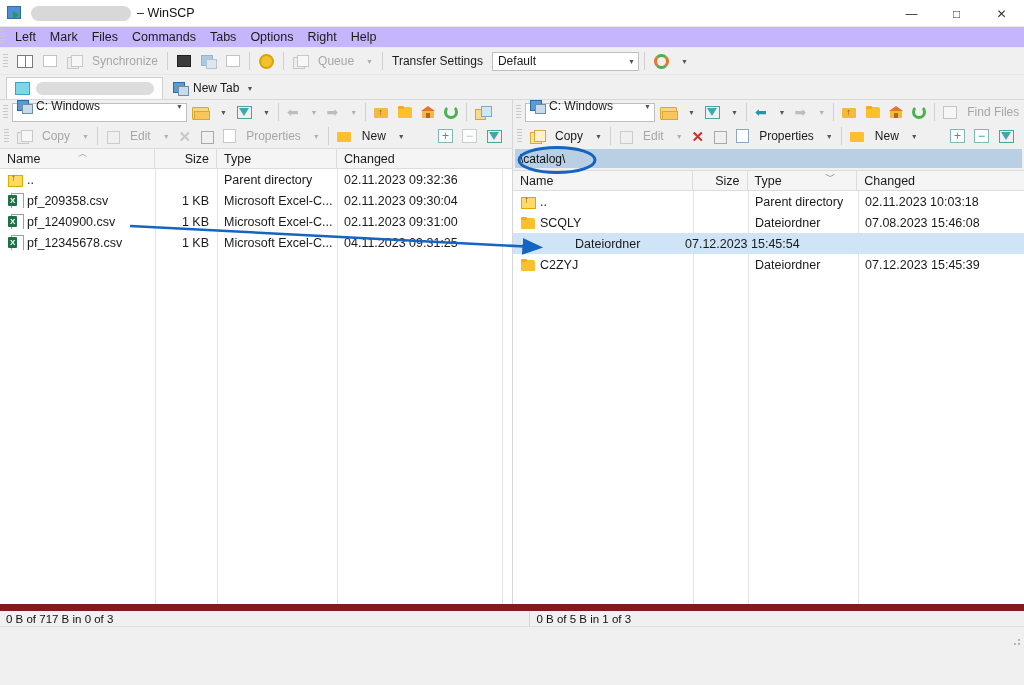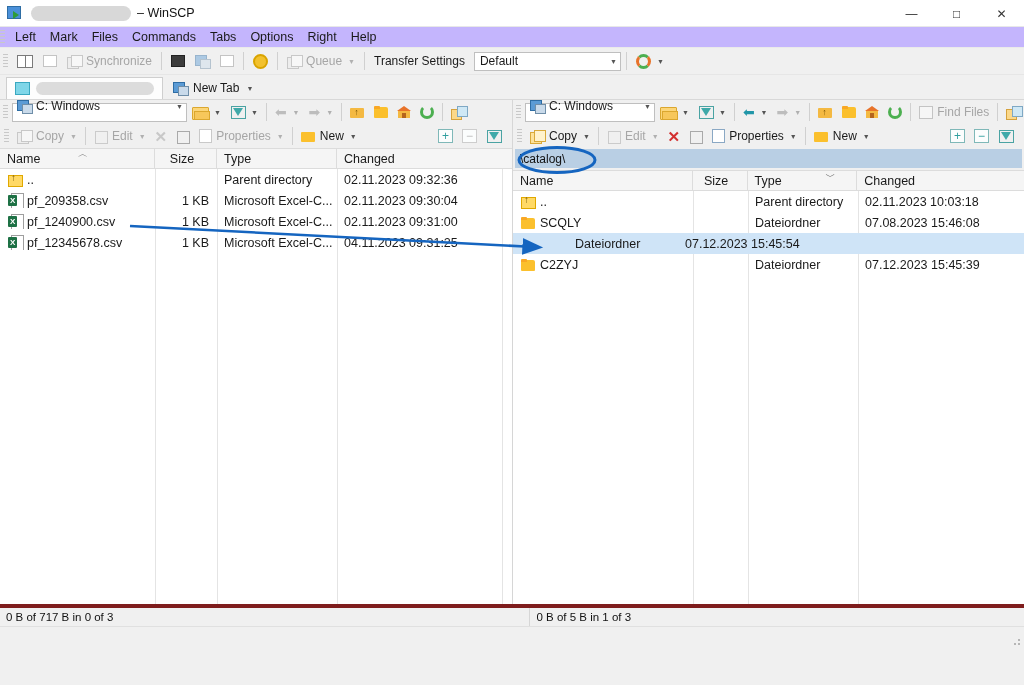--- a/index.html
+++ b/index.html
@@ -34,21 +34,21 @@
   .grip{ width:5px; height:14px; margin-right:3px;
     background:repeating-linear-gradient(to bottom,#c8c8c8 0 1px,transparent 1px 3px);
     flex:none;}
   .menuitem{ padding:2px 7px; font-size:12.5px; color:#1a1a1a; white-space:nowrap;}
 
   
   .toolbar{
     height:27px; background:#f0f0f0; display:flex; align-items:center;
     padding-left:3px; gap:2px; border-bottom:1px solid #e6e6e6;
   }
-  .tbtn{ display:flex; align-items:center; gap:4px; padding:2px 4px; height:23px; white-space:nowrap;}
+  .tbtn{ display:flex; align-items:center; gap:10px; padding:2px 4px; height:23px; white-space:nowrap;}
   .tbtn.dis{ color:#a6a6a6; }
   .sep{ width:1px; height:18px; background:#d0d0d0; margin:0 3px; flex:none;}
   .caret{ font-size:7px; color:#555; margin-left:2px;}
   .caret.dis{ color:#b0b0b0; }
 
   .combo{
     width:147px; height:19px; background:#fff; border:1px solid #bfbfbf;
     display:flex; align-items:center; justify-content:space-between;
     padding:0 3px 0 5px; font-size:12px; margin-left:3px;
   }
@@ -82,39 +82,39 @@
     position:relative;
   }
   .panel.right .pathdisplay{ background:#b9cfe4; }
 
   .hdrrow{
     height:21px; background:#f5f5f5; display:flex; align-items:center;
     border-top:1px solid #dcdcdc; border-bottom:1px solid #dcdcdc;
     position:relative; font-size:12.5px;
   }
   .hcell{ height:21px; display:flex; align-items:center; position:relative; border-right:1px solid #dcdcdc; padding-left:7px;}
-  .hcell.num{ justify-content:center; padding-right:7px; padding-left:0;}
+  .hcell.num{ justify-content:flex-end; padding-right:7px; padding-left:0;}
   .sortmark{ position:absolute; top:-1px; font-size:10px; color:#666; }
 
   .listbody{ flex:1; background:#fff; position:relative; overflow:hidden; }
   .row{ height:21px; display:flex; align-items:center; font-size:12.5px; position:relative;}
   .row.sel{ background:#cfe4f7; }
   .c-name{ width:155px; display:flex; align-items:center; gap:5px; padding-left:8px; overflow:hidden;}
   .c-size{ width:62px; text-align:right; padding-right:8px;}
   .c-type{ width:120px; padding-left:7px; overflow:hidden; white-space:nowrap;}
   .c-changed{ width:165px; padding-left:7px;}
   .panel.right .c-name{ width:180px;}
   .panel.right .c-size{ width:55px;}
   .panel.right .c-type{ width:110px;}
   .focusbox{ border:1px dotted #333; padding:0 2px; margin-left:-2px;}
 
   .vline{ position:absolute; top:0; bottom:0; width:1px; background:#e4e4e4;}
 
   
-  .statusbars{ display:flex; height:22px; background:#f0f0f0; border-top:4px solid #7f1d1d;justify-content:center;}
+  .statusbars{ display:flex; height:22px; background:#f0f0f0; border-top:7px solid #7f1d1d;justify-content:center;}
   .statusbar{ width:512px; display:flex; align-items:center; padding-left:6px; font-size:11.5px; color:#111;}
   .statusbar.right{ border-left:1px solid #d6d6d6;margin-left:35px;}
   .footer{ height:22px; background:#f0f0f0; border-top:1px solid #e0e0e0; position:relative;}
   .grippy{ position:absolute; right:2px; bottom:1px; width:12px; height:12px;
     background:
       radial-gradient(circle at 9px 9px,#b6b6b6 1px,transparent 1.2px),
       radial-gradient(circle at 5px 9px,#b6b6b6 1px,transparent 1.2px),
       radial-gradient(circle at 9px 5px,#b6b6b6 1px,transparent 1.2px);
   }
 

